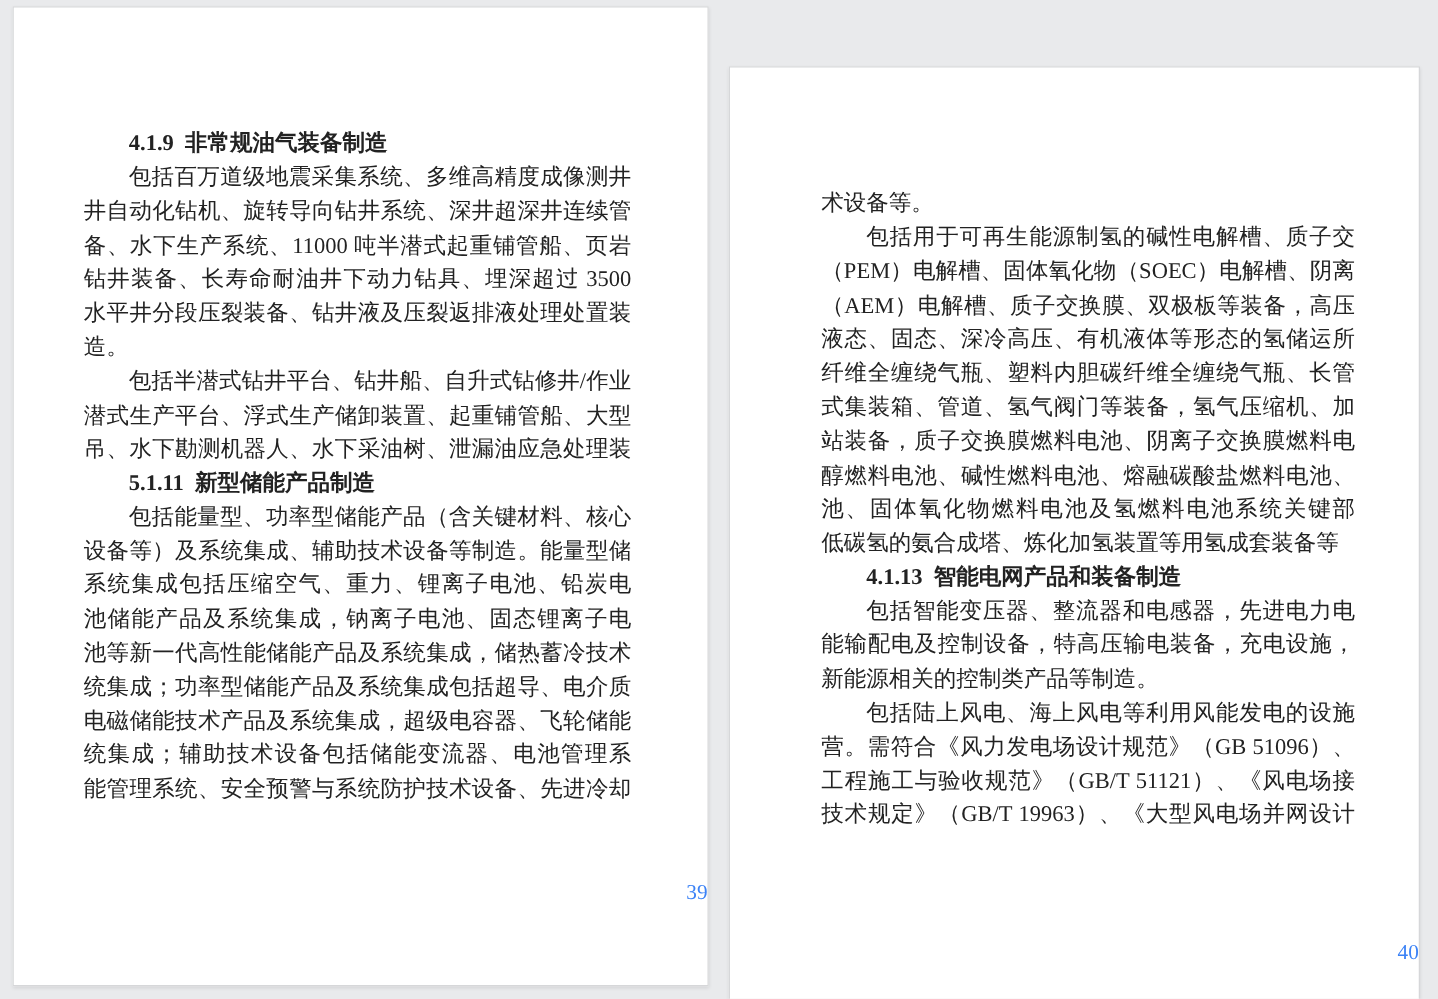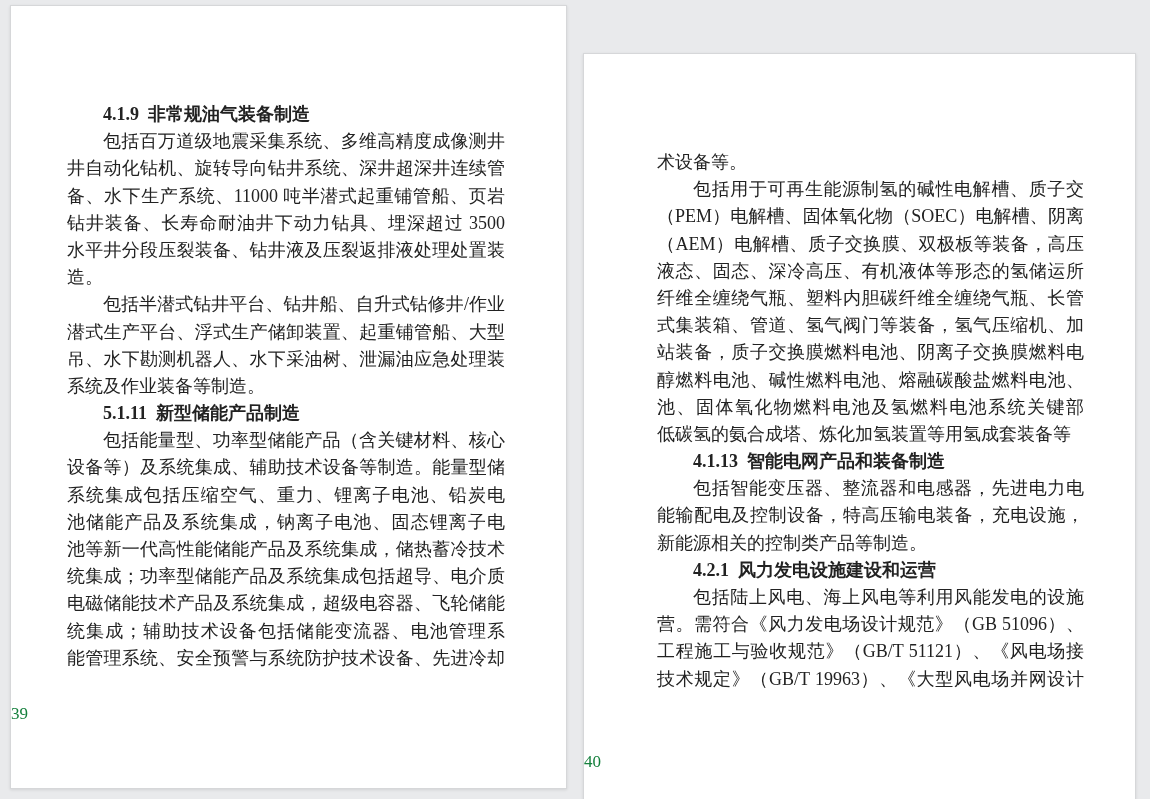--- a/index.html
+++ b/index.html
@@ -54,43 +54,42 @@
   .i2 { text-indent: 2em; }
   .h  { font-weight: 700; }
 
   .pagenum {
     position: absolute;
     left: 0;
     right: 0;
     top: 694px;
     height: 27.2px;
     line-height: 27.2px;
-    text-align: left;
+    text-align: right;
     font-size: 17px;
-    color: #15803d;
+    color: #3b82f6;
   }
 </style>
 </head>
 <body>
 
 <div class="viewer">
 
   <div class="page page-left">
     <div class="content">
         <div class="line h i2">4.1.9  非常规油气装备制造</div>
         <div class="line fill i2">包括百万道级地震采集系统、多维高精度成像测井系统、深</div>
         <div class="line fill">井自动化钻机、旋转导向钻井系统、深井超深井连续管作业装</div>
         <div class="line fill">备、水下生产系统、11000 吨半潜式起重铺管船、页岩水平井快速</div>
         <div class="line fill">钻井装备、长寿命耐油井下动力钻具、埋深超过 3500 米页岩储层</div>
         <div class="line fill">水平井分段压裂装备、钻井液及压裂返排液处理处置装备等制</div>
         <div class="line">造。</div>
         <div class="line fill i2">包括半潜式钻井平台、钻井船、自升式钻修井/作业平台、半</div>
         <div class="line fill">潜式生产平台、浮式生产储卸装置、起重铺管船、大型起重船/浮</div>
         <div class="line fill">吊、水下勘测机器人、水下采油树、泄漏油应急处理装置等水下</div>
-        <div class="line">系统及作业装备等制造。</div>
         <div class="line h i2">5.1.11  新型储能产品制造</div>
         <div class="line fill i2">包括能量型、功率型储能产品（含关键材料、核心零部件、</div>
         <div class="line fill">设备等）及系统集成、辅助技术设备等制造。能量型储能产品及</div>
         <div class="line fill">系统集成包括压缩空气、重力、锂离子电池、铅炭电池、液流电</div>
         <div class="line fill">池储能产品及系统集成，钠离子电池、固态锂离子电池、水系电</div>
         <div class="line fill">池等新一代高性能储能产品及系统集成，储热蓄冷技术装备及系</div>
         <div class="line fill">统集成；功率型储能产品及系统集成包括超导、电介质电容器等</div>
         <div class="line fill">电磁储能技术产品及系统集成，超级电容器、飞轮储能产品及系</div>
         <div class="line fill">统集成；辅助技术设备包括储能变流器、电池管理系统、能量智</div>
         <div class="line fill">能管理系统、安全预警与系统防护技术设备、先进冷却与消防技</div>
@@ -108,21 +107,20 @@
         <div class="line fill">纤维全缠绕气瓶、塑料内胆碳纤维全缠绕气瓶、长管拖车和管束</div>
         <div class="line fill">式集装箱、管道、氢气阀门等装备，氢气压缩机、加氢机等加氢</div>
         <div class="line fill">站装备，质子交换膜燃料电池、阴离子交换膜燃料电池、直接甲</div>
         <div class="line fill">醇燃料电池、碱性燃料电池、熔融碳酸盐燃料电池、磷酸燃料电</div>
         <div class="line fill">池、固体氧化物燃料电池及氢燃料电池系统关键部件，使用清洁</div>
         <div class="line">低碳氢的氨合成塔、炼化加氢装置等用氢成套装备等制造。</div>
         <div class="line h i2">4.1.13  智能电网产品和装备制造</div>
         <div class="line fill i2">包括智能变压器、整流器和电感器，先进电力电子装置，智</div>
         <div class="line fill">能输配电及控制设备，特高压输电装备，充电设施，智能电网与</div>
         <div class="line">新能源相关的控制类产品等制造。</div>
-        <div class="line h i2">4.2.1  风力发电设施建设和运营</div>
         <div class="line fill i2">包括陆上风电、海上风电等利用风能发电的设施建设和运</div>
         <div class="line fill">营。需符合《风力发电场设计规范》（GB 51096）、《风力发电</div>
         <div class="line fill">工程施工与验收规范》（GB/T 51121）、《风电场接入电力系统</div>
         <div class="line fill">技术规定》（GB/T 19963）、《大型风电场并网设计技术规范》</div>
       </div>
     <div class="pagenum">40</div>
   </div>
 
 </div>
 

